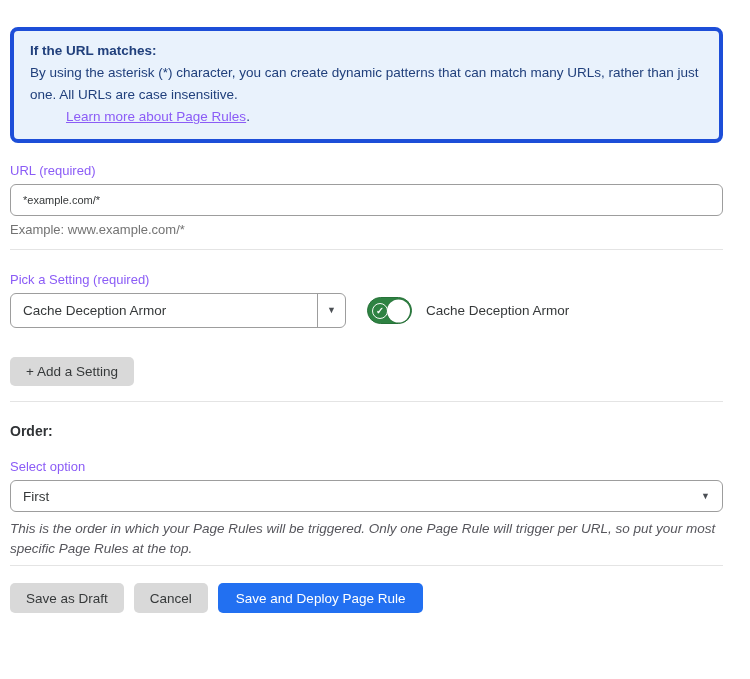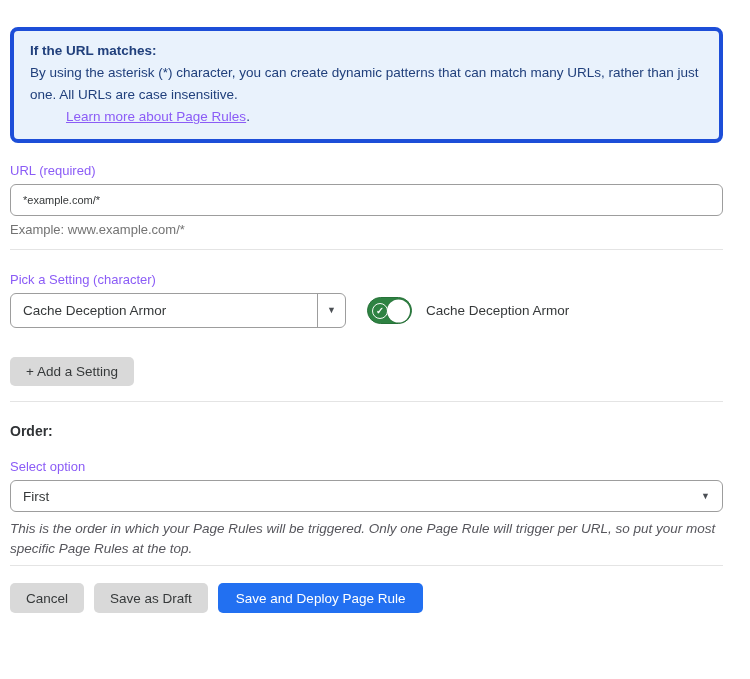--- a/index.html
+++ b/index.html
@@ -175,21 +175,21 @@
     <div class="info-link-line"><a class="info-link">Learn more about Page Rules</a><span class="info-link-suffix">.</span></div>
   </div>
 
   <label class="field-label">URL (required)</label>
   <input class="text-input" type="text" value="*example.com/*" style="">
   <div class="helper">Example: www.example.com/*</div>
 
   <hr class="divider">
 
 
-  <label class="field-label picker">Pick a Setting (character)</label>
+  <label class="field-label picker">Pick a Setting (required)</label>
 
   <div class="setting-row">
     <div class="select split">
       <span class="select-text">Cache Deception Armor</span>
       <span class="select-arrow-box">
         <span class="caret">▼</span>
       </span>
     </div>
     <div class="toggle">
       <span class="toggle-check">✓</span>
@@ -209,18 +209,18 @@
   <div class="select full">
     <span class="select-text">First</span>
     <span class="caret">▼</span>
   </div>
 
   <div class="helper wide">This is the order in which your Page Rules will be triggered. Only one Page Rule will trigger per URL, so put your most specific Page Rules at the top.</div>
 
   <hr class="divider bottom">
 
   <div class="footer-buttons">
+    <button class="btn gray">Save as Draft</button>
     <button class="btn gray">Cancel</button>
-    <button class="btn gray">Save as Draft</button>
     <button class="btn blue">Save and Deploy Page Rule</button>
   </div>
 
 </div>
 
 </body></html>

